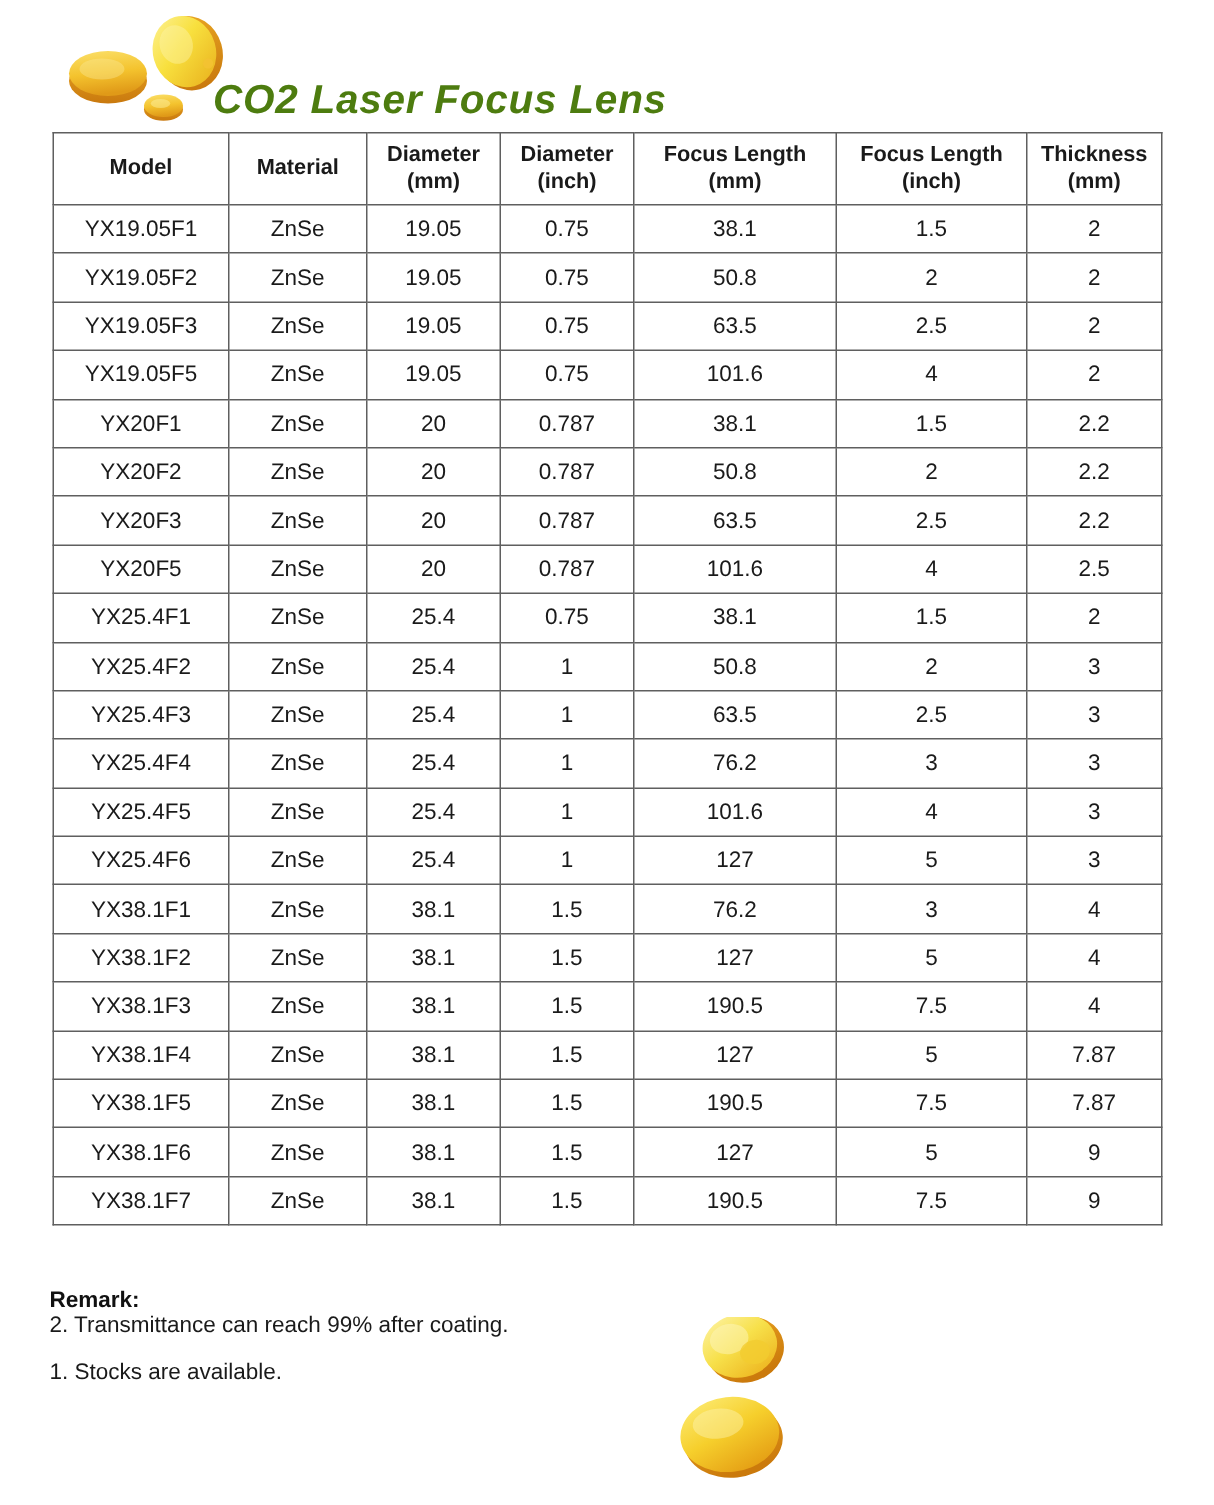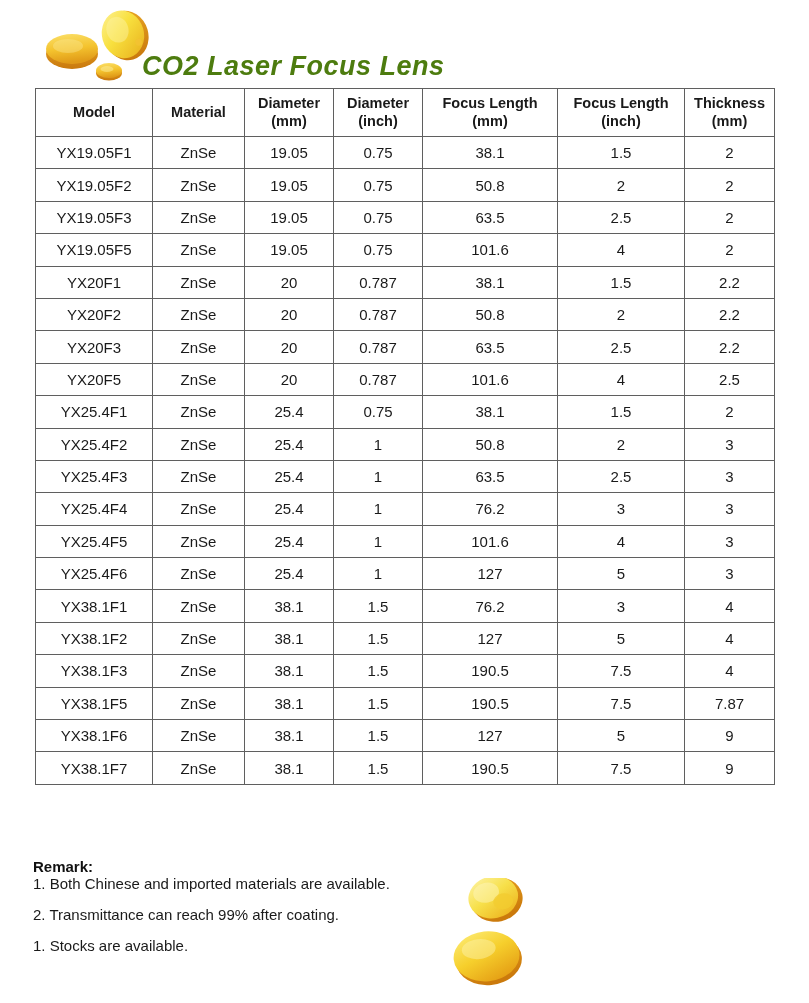--- a/index.html
+++ b/index.html
@@ -354,20 +354,29 @@
         <tr>
           <td>YX38.1F3</td>
           <td>ZnSe</td>
           <td>38.1</td>
           <td>1.5</td>
           <td>190.5</td>
           <td>7.5</td>
           <td>4</td>
         </tr>
         <tr>
+          <td>YX38.1F4</td>
+          <td>ZnSe</td>
+          <td>38.1</td>
+          <td>1.5</td>
+          <td>127</td>
+          <td>5</td>
+          <td>7.87</td>
+        </tr>
+        <tr>
           <td>YX38.1F5</td>
           <td>ZnSe</td>
           <td>38.1</td>
           <td>1.5</td>
           <td>190.5</td>
           <td>7.5</td>
           <td>7.87</td>
         </tr>
         <tr>
           <td>YX38.1F6</td>
@@ -386,21 +395,20 @@
           <td>190.5</td>
           <td>7.5</td>
           <td>9</td>
         </tr>
       </tbody>
   </table>
 </div>
 
 <div id="remark-block">
   <div id="remark-title">Remark:</div>
-  <div class="remark-item">1. Both Chinese and imported materials are available.</div>
   <div class="remark-item">2. Transmittance can reach 99% after coating.</div>
   <div class="remark-item">1. Stocks are available.</div>
 </div>
 
 <div id="footer-lens-art">
   <svg width="120" height="118" viewBox="0 0 120 118" xmlns="http://www.w3.org/2000/svg">
     <defs>
       <linearGradient id="fA" x1="0.1" y1="0" x2="0.7" y2="1">
         <stop offset="0%" stop-color="#fdf2a0"></stop>
         <stop offset="50%" stop-color="#f7e04a"></stop>

